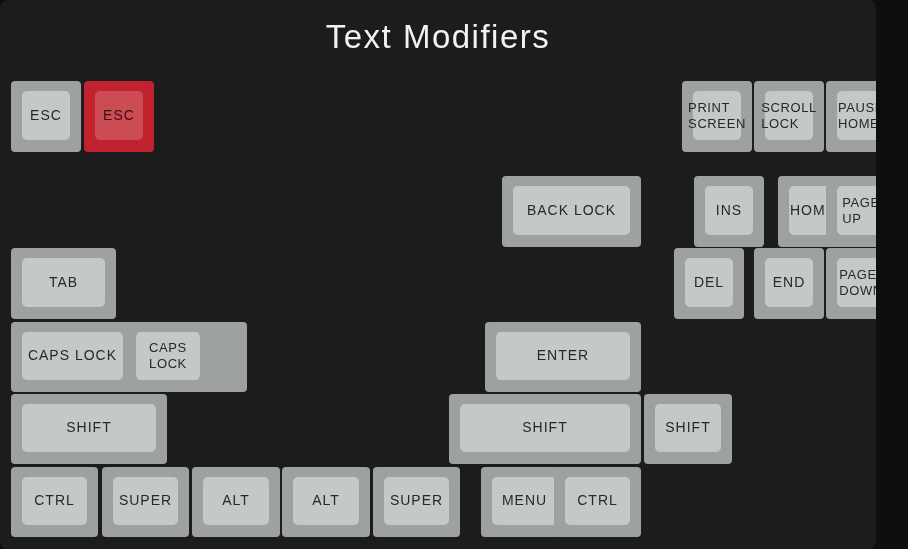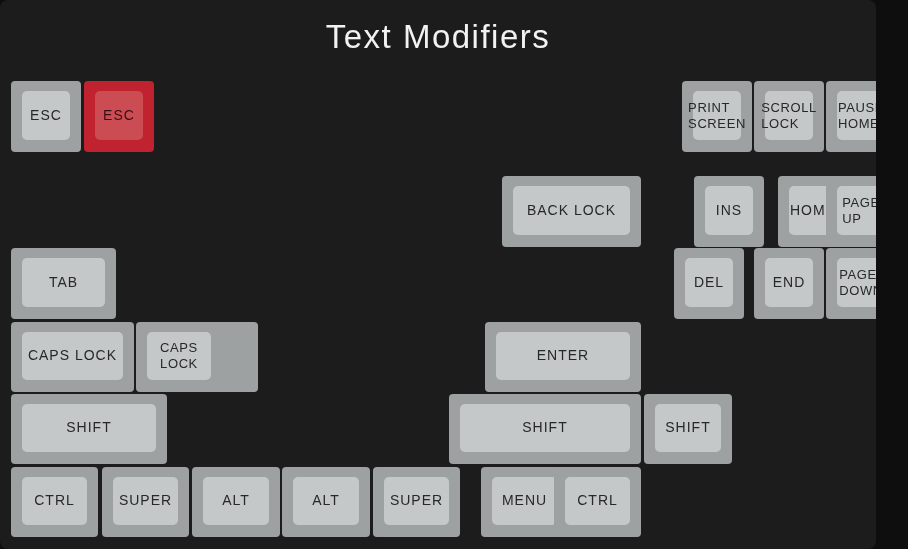--- a/index.html
+++ b/index.html
@@ -103,21 +103,21 @@
       <div class="key gray" style="left: 754px; top: 248px; width: 70px; height: 71px;">
         <div class="top"><span>END</span></div>
       </div>
       <div class="key gray" style="left: 826px; top: 248px; width: 70px; height: 71px;">
         <div class="top two-line"><span>PAGE
 DOWN</span></div>
       </div>
       <div class="key gray" style="left: 11px; top: 322px; width: 123px; height: 70px;">
         <div class="top"><span>CAPS LOCK</span></div>
       </div>
-      <div class="key gray step" style="left: 136px; top: 322px; width: 122px; height: 70px;">
+      <div class="key gray step" style="left: 125px; top: 322px; width: 122px; height: 70px;">
         <div class="top two-line"><span>CAPS
 LOCK</span></div>
       </div>
       <div class="key gray" style="left: 485px; top: 322px; width: 156px; height: 70px;">
         <div class="top"><span>ENTER</span></div>
       </div>
       <div class="key gray" style="left: 11px; top: 394px; width: 156px; height: 70px;">
         <div class="top"><span>SHIFT</span></div>
       </div>
       <div class="key gray" style="left: 449px; top: 394px; width: 192px; height: 70px;">

